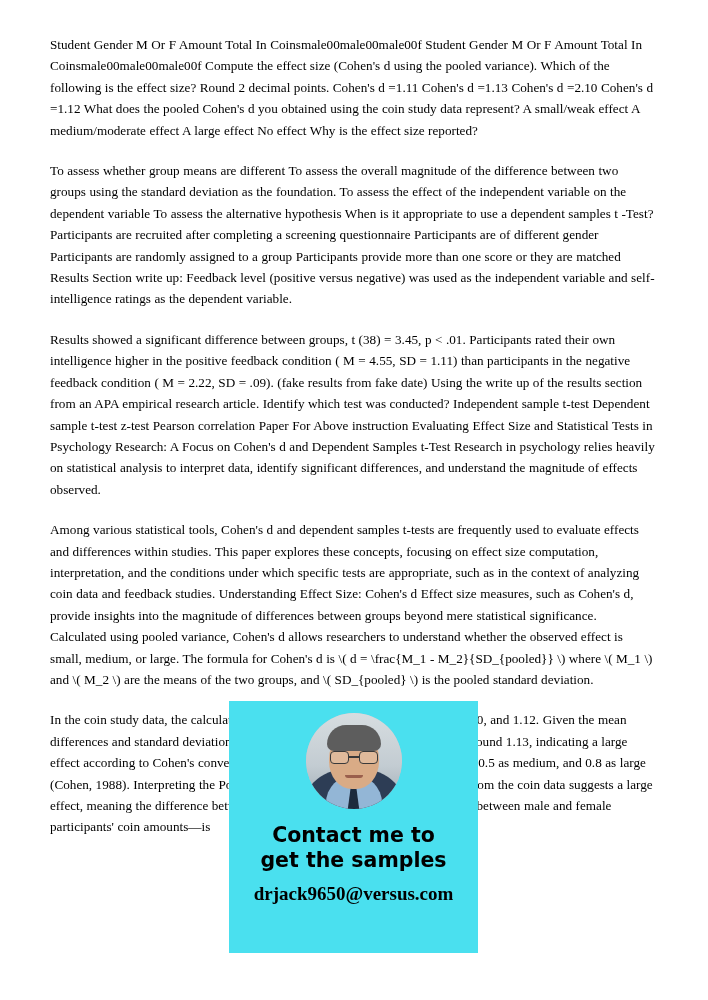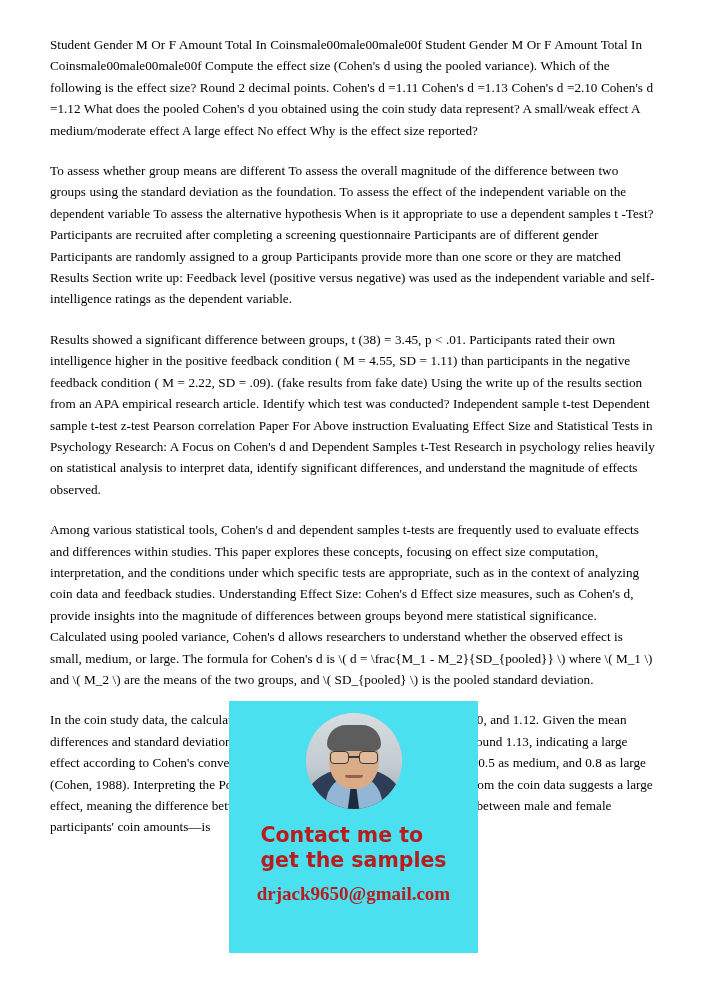--- a/index.html
+++ b/index.html
@@ -137,22 +137,22 @@
     left: 50%; transform: translateX(-50%);
     top: 62px;
     width: 18px; height: 3px;
     background: #9a5f4c;
     border-radius: 0 0 9px 9px;
   }
 
   .card-line {
     font-family: "DejaVu Sans", sans-serif;
     font-weight: bold;
-    color: #b91c1c;
-    text-align: left;
+    color: #000000;
+    text-align: center;
     line-height: 1.22;
   }
   #card-title {
     font-size: 20.5px;
     margin-top: 14px;
   }
   #card-email {
     font-family: "Liberation Serif", serif;
     font-weight: bold;
     font-size: 19px;
@@ -185,14 +185,14 @@
       <div class="lens l"></div>
       <div class="bridge"></div>
       <div class="lens r"></div>
     </div>
     <div class="mouth"></div>
   </div>
   <div id="card-title" class="card-line">
     <div>Contact me to</div>
     <div>get the samples</div>
   </div>
-  <div id="card-email" class="card-line">drjack9650@gmail.com</div>
+  <div id="card-email" class="card-line">drjack9650@versus.com</div>
 </div>
 
 </body></html>

